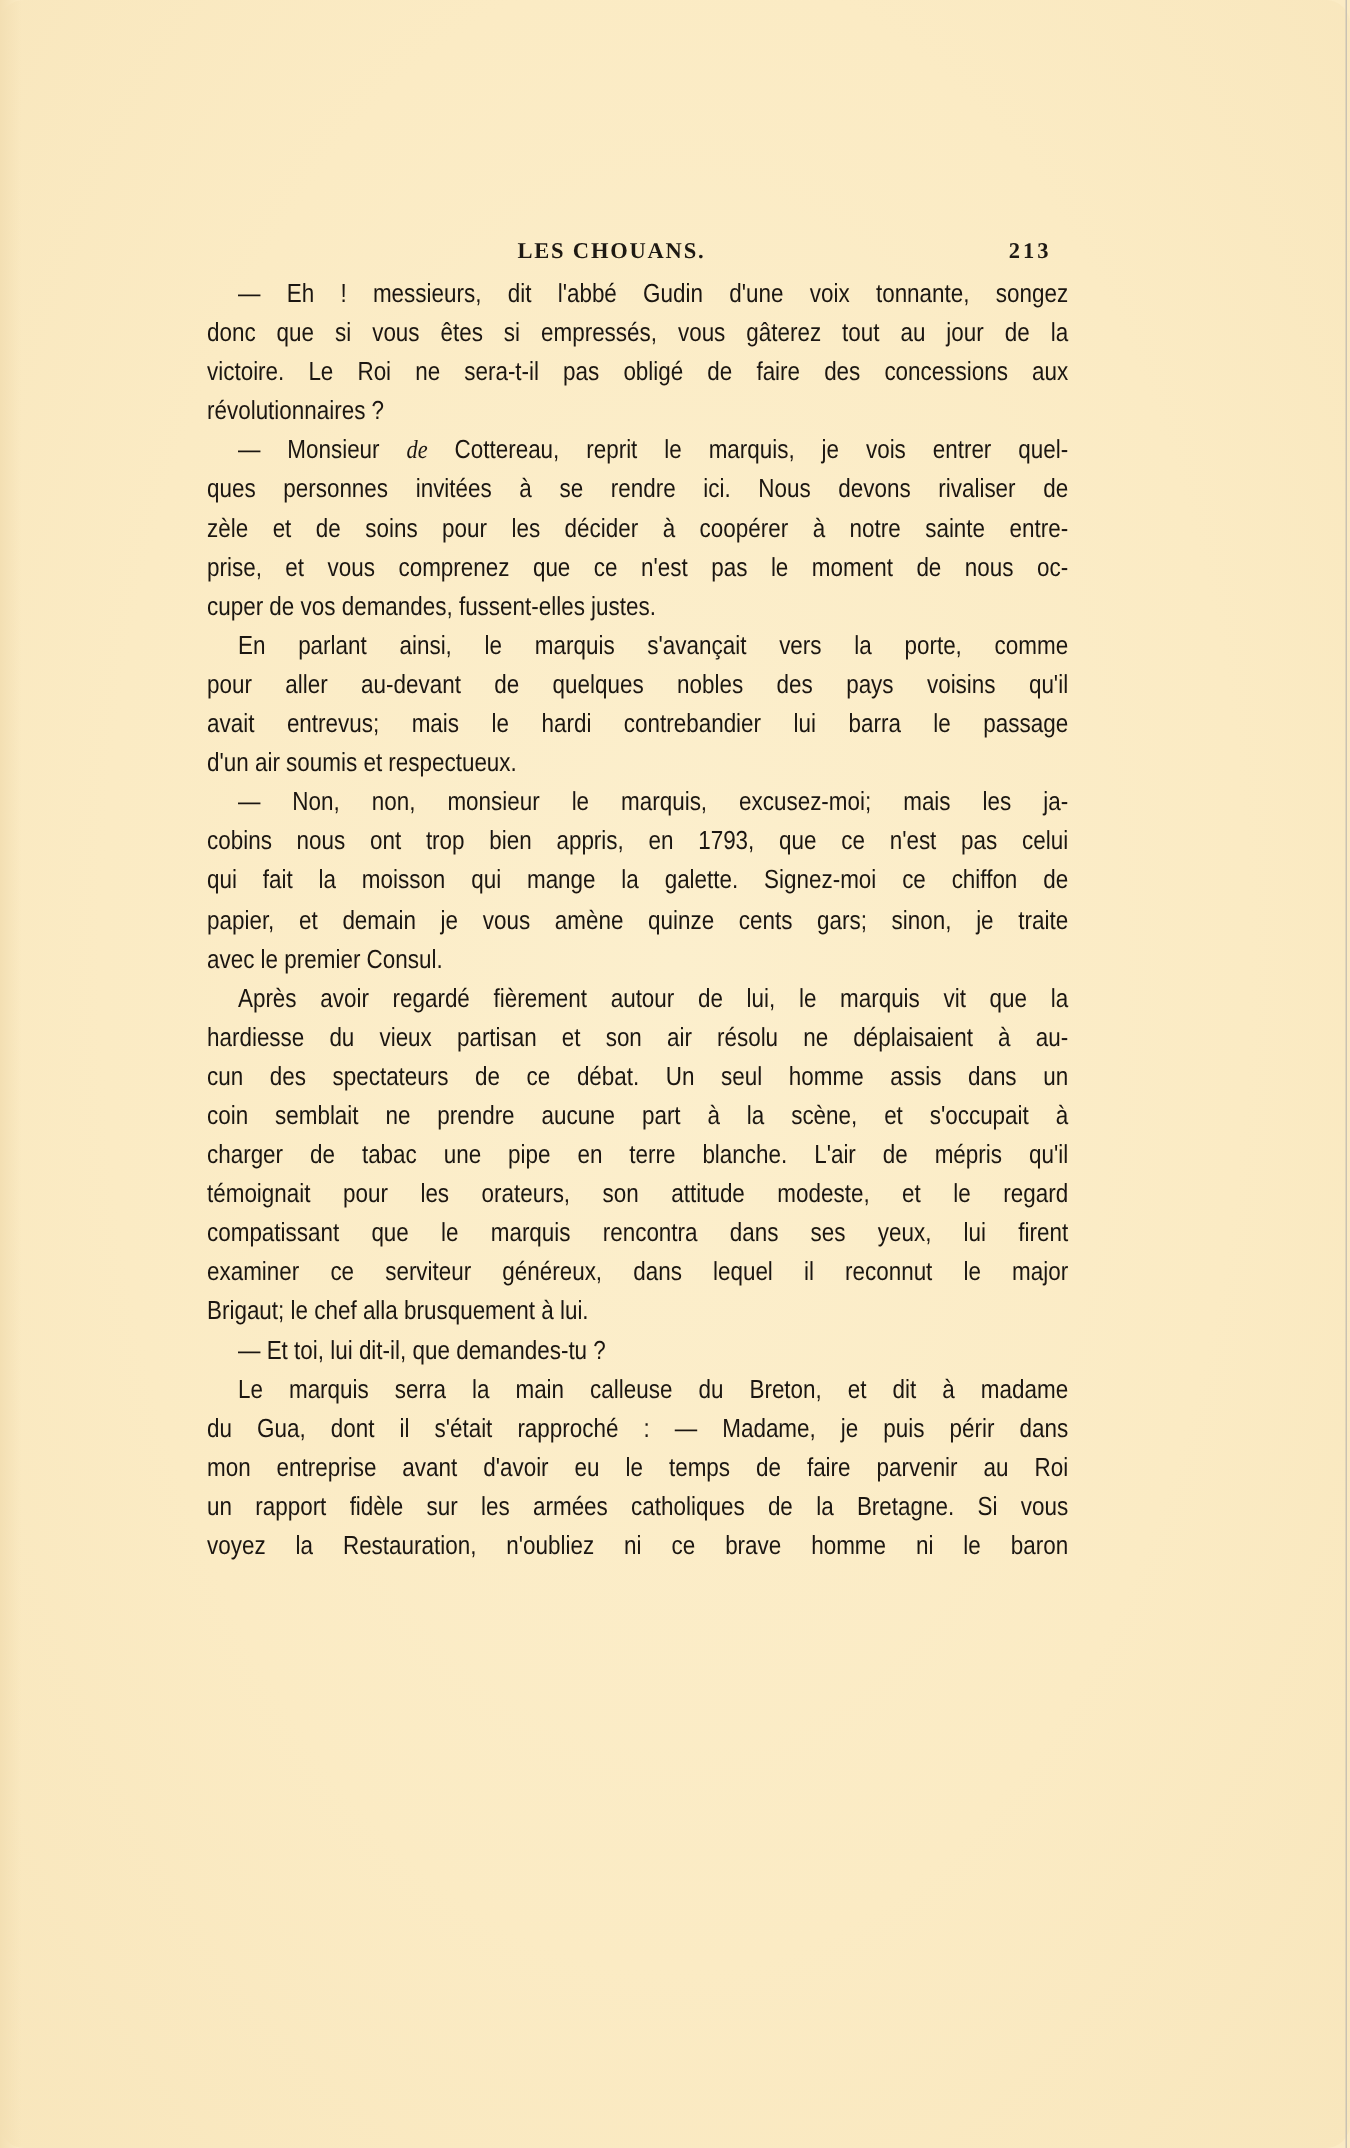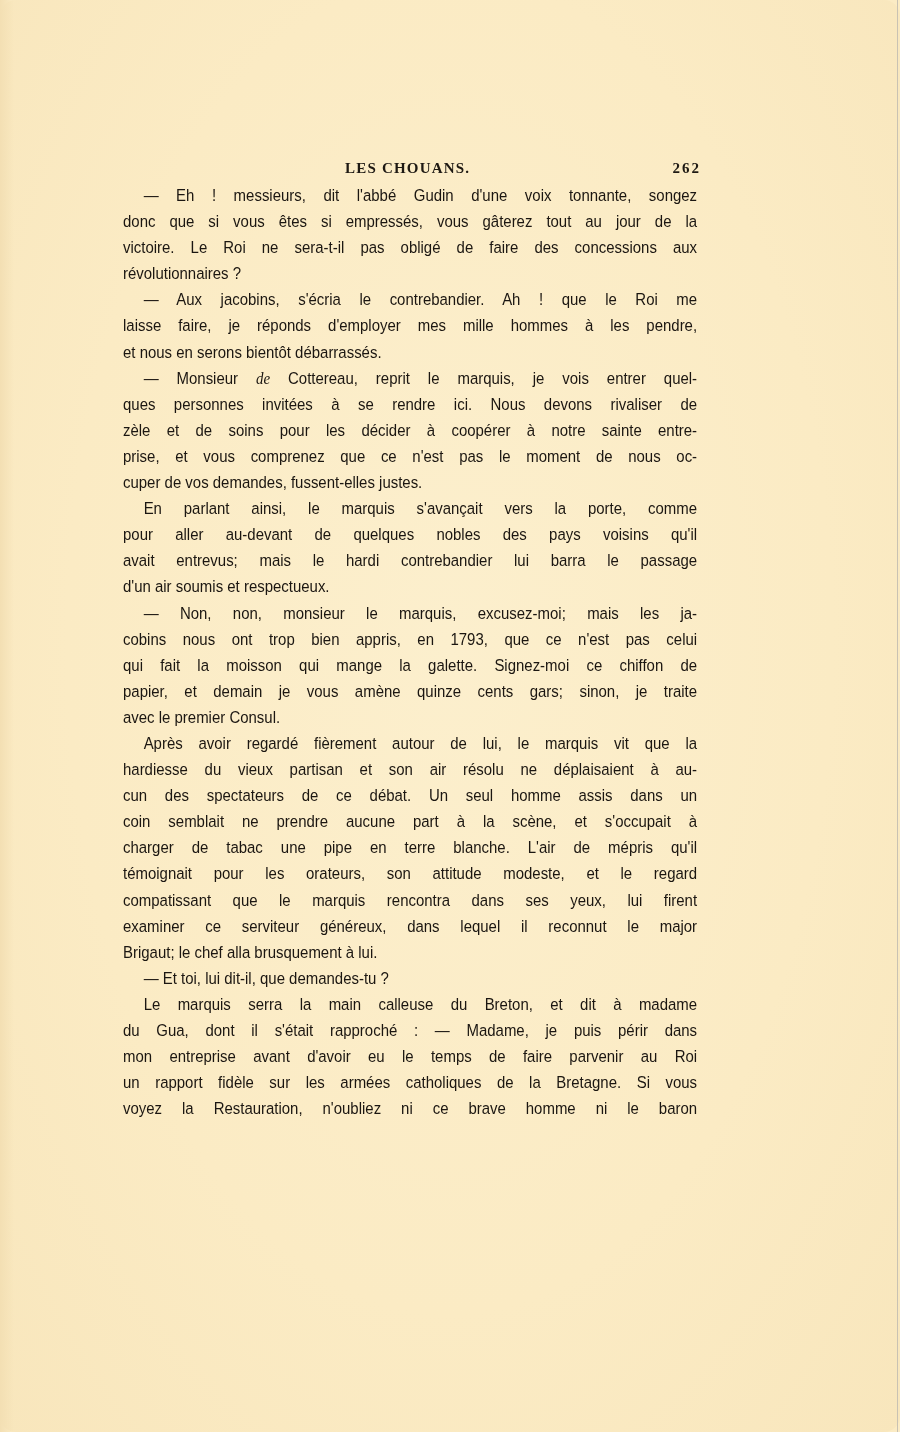--- a/index.html
+++ b/index.html
@@ -57,21 +57,21 @@
       position: absolute;
       right: 0;
       top: 0;
       font-weight: bold;
       font-size: 15px;
       letter-spacing: 2px;
       color: #1e1913;
     }
     .text-block {
       position: absolute;
-      left: 123px;
+      left: 138px;
       top: 182px;
       width: 574px;
       font-family: "Liberation Sans Narrow", "Liberation Sans", sans-serif;
       font-size: 17.4px;
       line-height: 26.1px;
       color: #1b1611;
     }
     .line {
       display: block;
       white-space: nowrap;
@@ -99,37 +99,32 @@
   </style>
 </head>
 <body>
 
 <div class="page">
   <div class="left-shade"></div>
   <div class="right-edge"></div>
 
   <div class="running-head">
     <span class="running-title">LES CHOUANS.</span>
-    <span class="page-number">262</span>
+    <span class="page-number">213</span>
   </div>
 
   <div class="text-block">
 
     <div>
       <span class="line indent">— Eh ! messieurs, dit l'abbé Gudin d'une voix tonnante, songez</span>
       <span class="line">donc que si vous êtes si empressés, vous gâterez tout au jour de la</span>
       <span class="line">victoire. Le Roi ne sera-t-il pas obligé de faire des concessions aux</span>
       <span class="line last">révolutionnaires ?</span>
     </div>
 
-    <div>
-      <span class="line indent">— Aux jacobins, s'écria le contrebandier. Ah ! que le Roi me</span>
-      <span class="line">laisse faire, je réponds d'employer mes mille hommes à les pendre,</span>
-      <span class="line last">et nous en serons bientôt débarrassés.</span>
-    </div>
 
     <div>
       <span class="line indent"><span>— Monsieur </span><em class="it">de</em><span> Cottereau, reprit le marquis, je vois entrer quel-</span></span>
       <span class="line">ques personnes invitées à se rendre ici. Nous devons rivaliser de</span>
       <span class="line">zèle et de soins pour les décider à coopérer à notre sainte entre-</span>
       <span class="line">prise, et vous comprenez que ce n'est pas le moment de nous oc-</span>
       <span class="line last">cuper de vos demandes, fussent-elles justes.</span>
     </div>
 
     <div>

